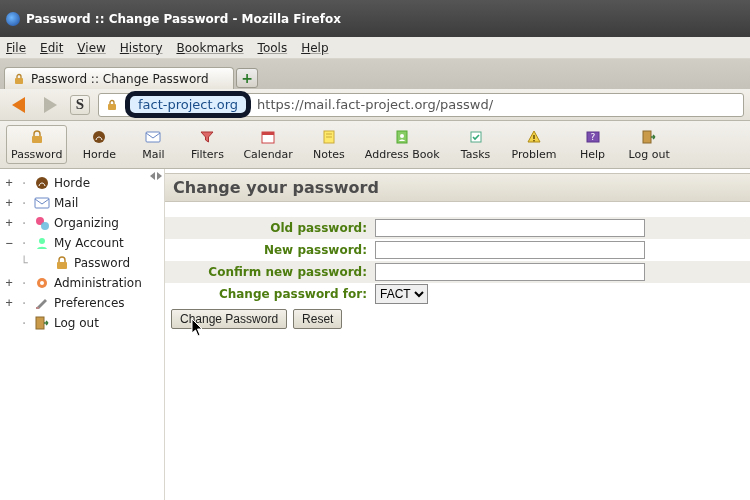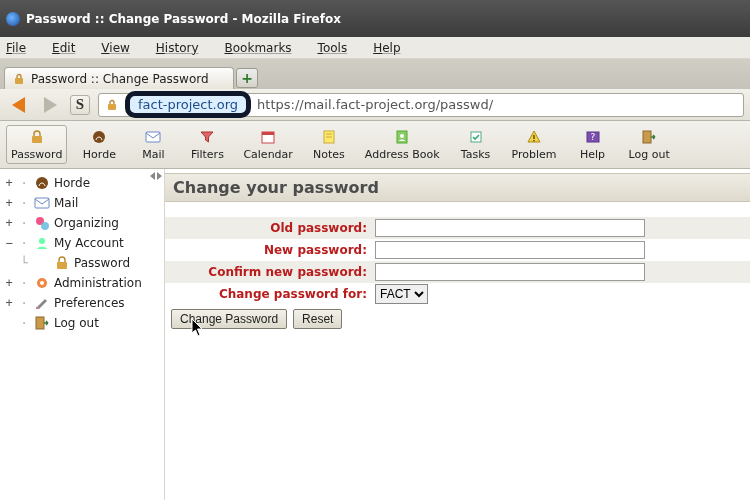--- a/index.html
+++ b/index.html
@@ -28,21 +28,21 @@
     margin-right: 6px;
   }
 
   
   .ff-menubar {
     height: 22px;
     background: #eceae5;
     display: flex;
     align-items: center;
     padding: 0 6px;
-    gap: 26px;
+    gap: 14px;
     border-bottom: 1px solid #d8d5cd;
   }
   .ff-menubar span { text-decoration: underline; text-decoration-color: rgba(0,0,0,0.3); cursor: default; color:#222; }
   .ff-menubar span::first-letter { text-decoration: underline; }
 
   
   .ff-tabs {
     height: 30px;
     background: linear-gradient(#d1cec5, #c5c2b9);
     display: flex;
@@ -183,21 +183,21 @@
     margin: 4px 0 15px 0;
   }
   .form-row {
     display: flex; align-items: center;
     height: 22px;
     font-size: 12px;
   }
   .form-row.stripe { background: #eeede7; }
   .form-label {
     width: 210px; text-align: right; padding-right: 8px;
-    font-weight: bold; color:#b91c1c;
+    font-weight: bold; color:#4d7c0f;
   }
   .form-input {
     width: 270px; height: 18px;
     border: 1px solid #999; background:#fff;
   }
   .form-select {
     height: 20px; border:1px solid #888; background:#efefef; font-size:12px;
   }
   .btn-row { padding: 4px 6px; display:flex; gap:6px; }
   .btn {

